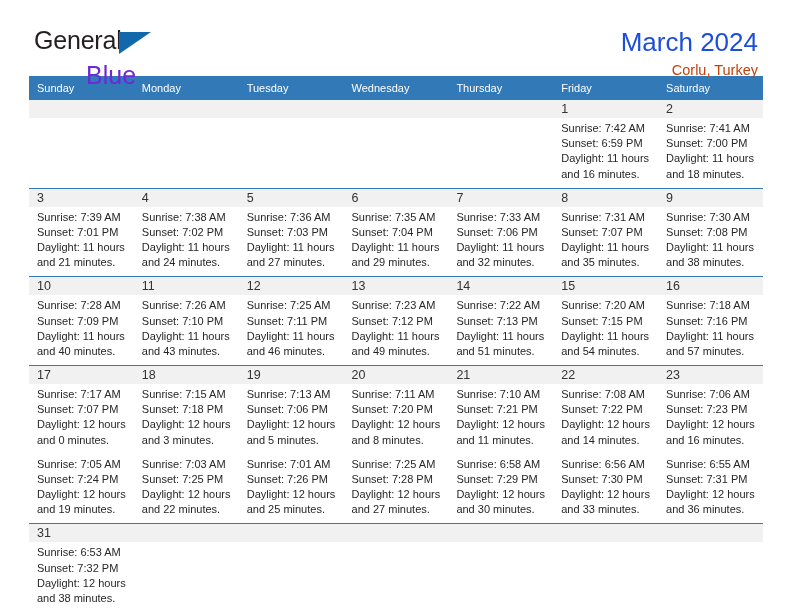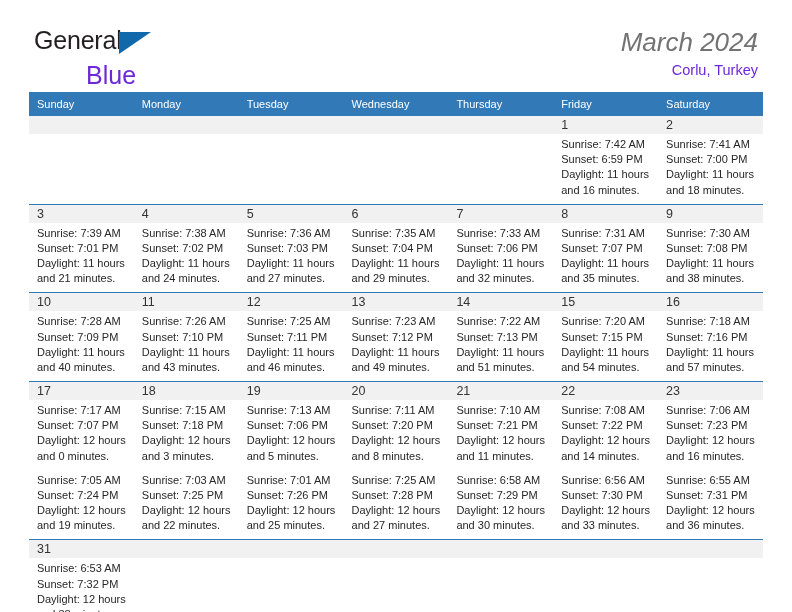--- a/index.html
+++ b/index.html
@@ -20,21 +20,21 @@
     box-sizing: border-box;
   }
 
   
   .header {
     display: flex;
     align-items: flex-start;
     justify-content: space-between;
     padding: 28px 34px 0 34px;
     box-sizing: border-box;
-    height: 92px;
+    height: 76px;
   }
   .brand {
     display: block;
     position: relative;
     width: 120px;
     height: 50px;
     line-height: 1;
   }
   .brand-general {
     font-size: 25px;
@@ -60,29 +60,28 @@
     width: 0;
     height: 0;
     border-left: 32px solid #1169ab;
     border-bottom: 22px solid transparent;
   }
   .title-block {
     text-align: right;
   }
   .cal-title {
     font-size: 26px;
-    color: #737373;
+    color: #1d4ed8;
     line-height: 1.1;
     font-weight: normal;
     margin: 0;
-    font-style: italic;
   }
   .cal-location {
     font-size: 14.5px;
-    color: #6d28d9;
+    color: #c2410c;
     margin-top: 6px;
     line-height: 1.1;
   }
 
   
   .cal-wrap {
     padding: 0 29px;
     box-sizing: border-box;
   }
   table.calendar {

